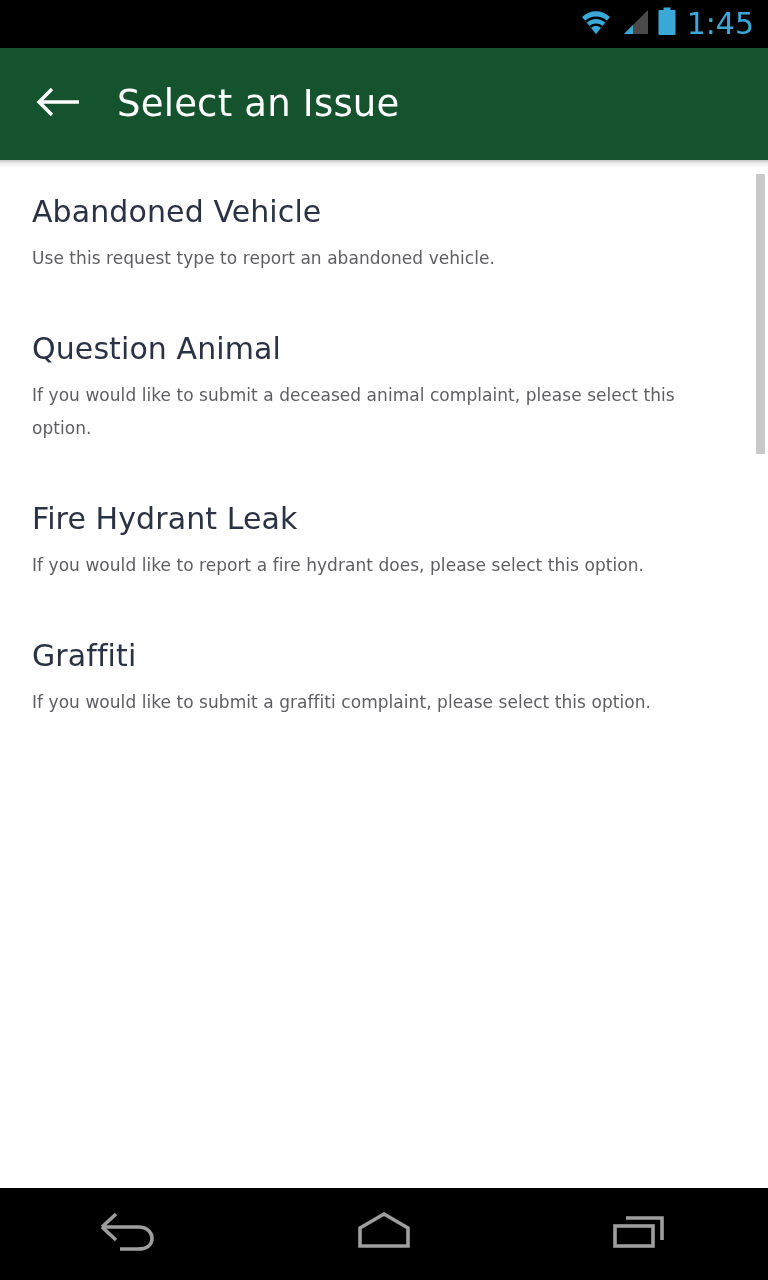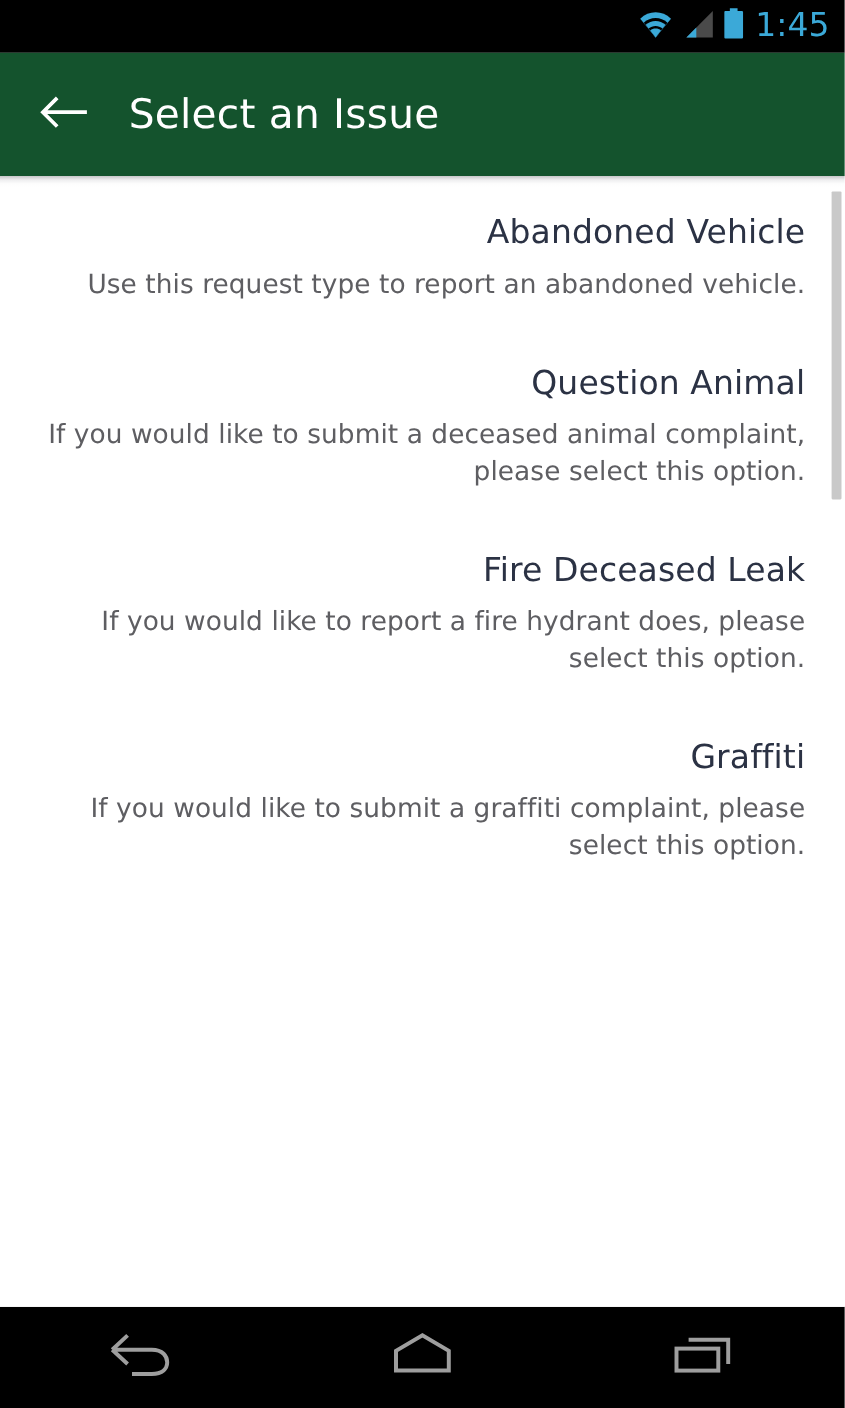--- a/index.html
+++ b/index.html
@@ -94,35 +94,34 @@
     background: #ffffff;
     position: relative;
     overflow: hidden;
   }
   .list {
     padding: 24px 0 0 0;
   }
   .list-item {
     padding: 0 36px 0 32px;
     margin-bottom: 56px;
-    text-align: right;
   }
   .list-item:last-child { margin-bottom: 0; }
 
   .item-title {
     color: #2b3244;
     font-size: 30px;
     line-height: 36px;
     font-weight: 400;
     letter-spacing: 0.1px;
     margin-bottom: 12px;
   }
   .item-desc {
     color: #5e5e62;
-    font-size: 24px;
+    font-size: 17px;
     line-height: 33px;
     font-weight: 400;
     letter-spacing: 0.05px;
     max-width: 700px;
   }
 
   
   .scrollbar-track {
     position: absolute;
     top: 0;
@@ -212,21 +211,21 @@
 
     <div class="list-item">
           <div class="item-title">Abandoned Vehicle</div>
           <div class="item-desc">Use this request type to report an abandoned vehicle.</div>
         </div>
         <div class="list-item">
           <div class="item-title">Question Animal</div>
           <div class="item-desc">If you would like to submit a deceased animal complaint, please select this option.</div>
         </div>
         <div class="list-item">
-          <div class="item-title">Fire Deceased Leak</div>
+          <div class="item-title">Fire Hydrant Leak</div>
           <div class="item-desc">If you would like to report a fire hydrant does, please select this option.</div>
         </div>
         <div class="list-item">
           <div class="item-title">Graffiti</div>
           <div class="item-desc">If you would like to submit a graffiti complaint, please select this option.</div>
         </div>
       </div>
 
     <div class="scrollbar-track">
       <div class="scrollbar-thumb"></div>

